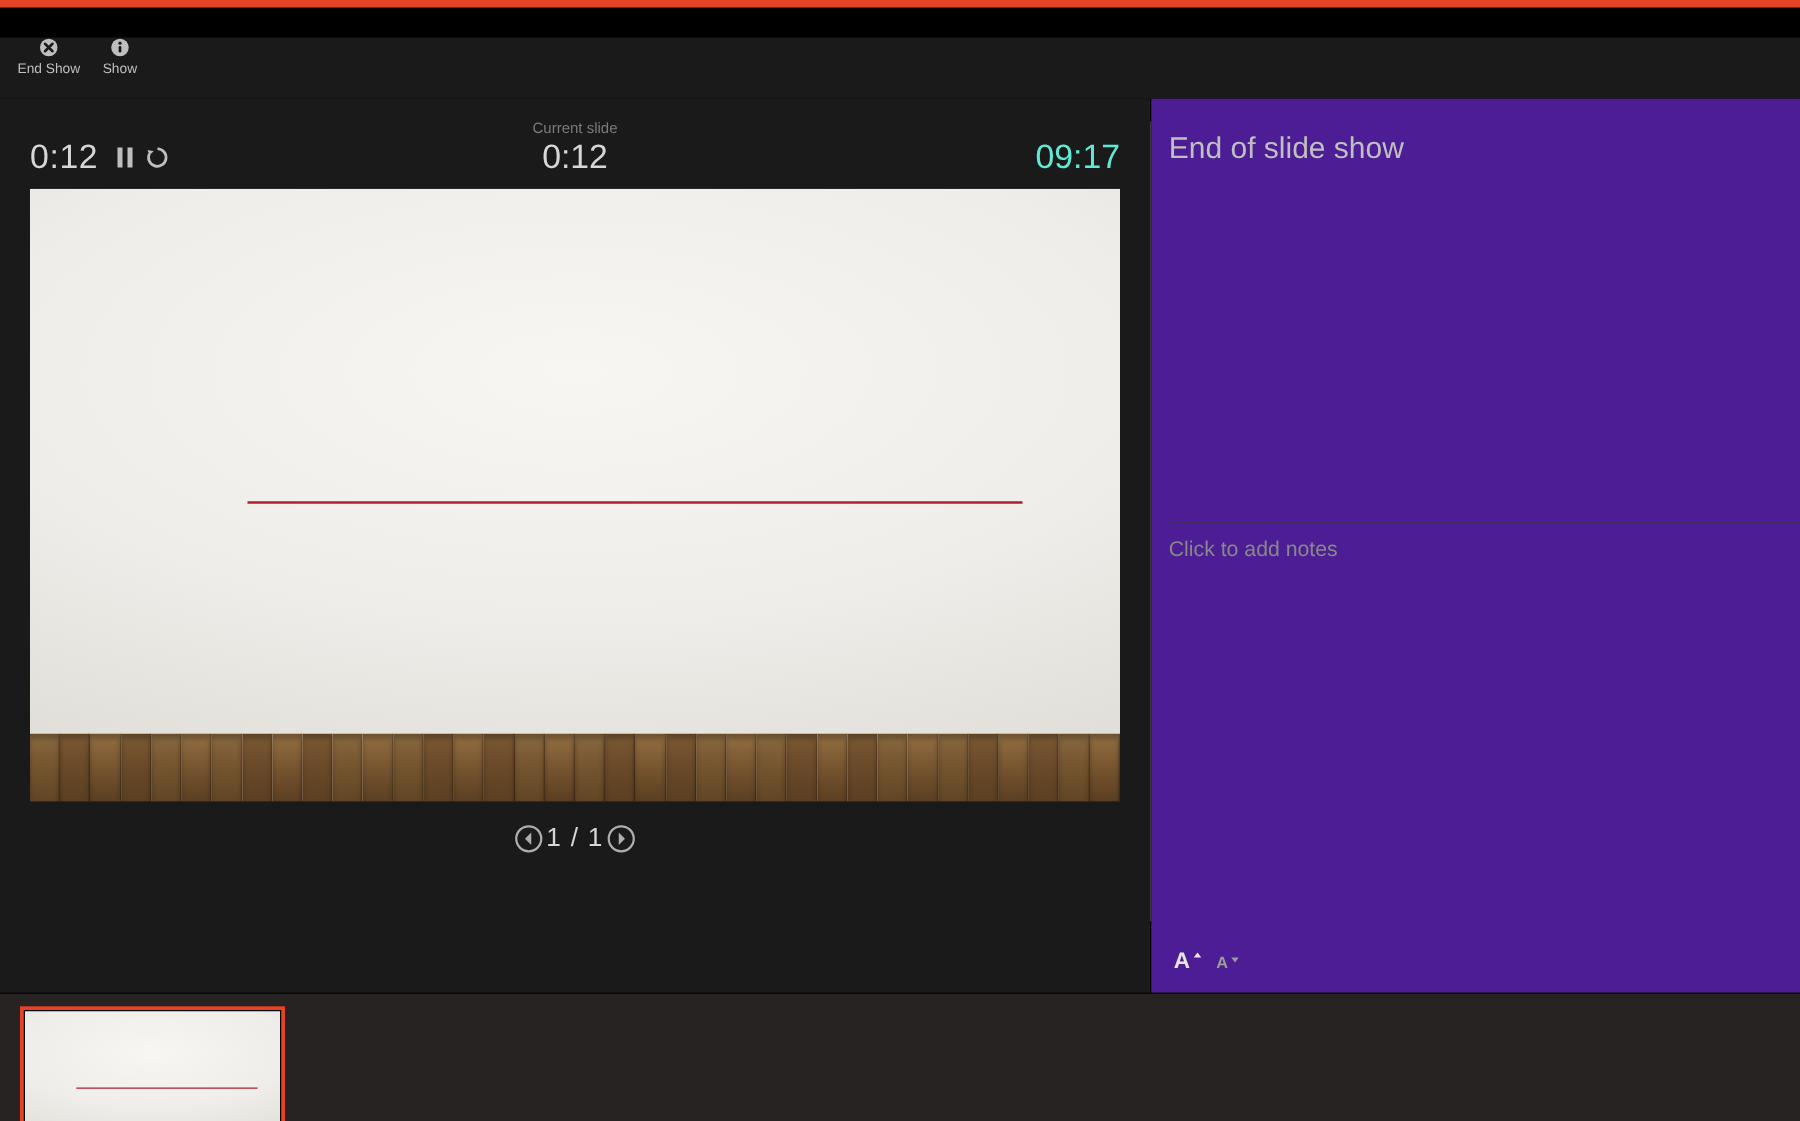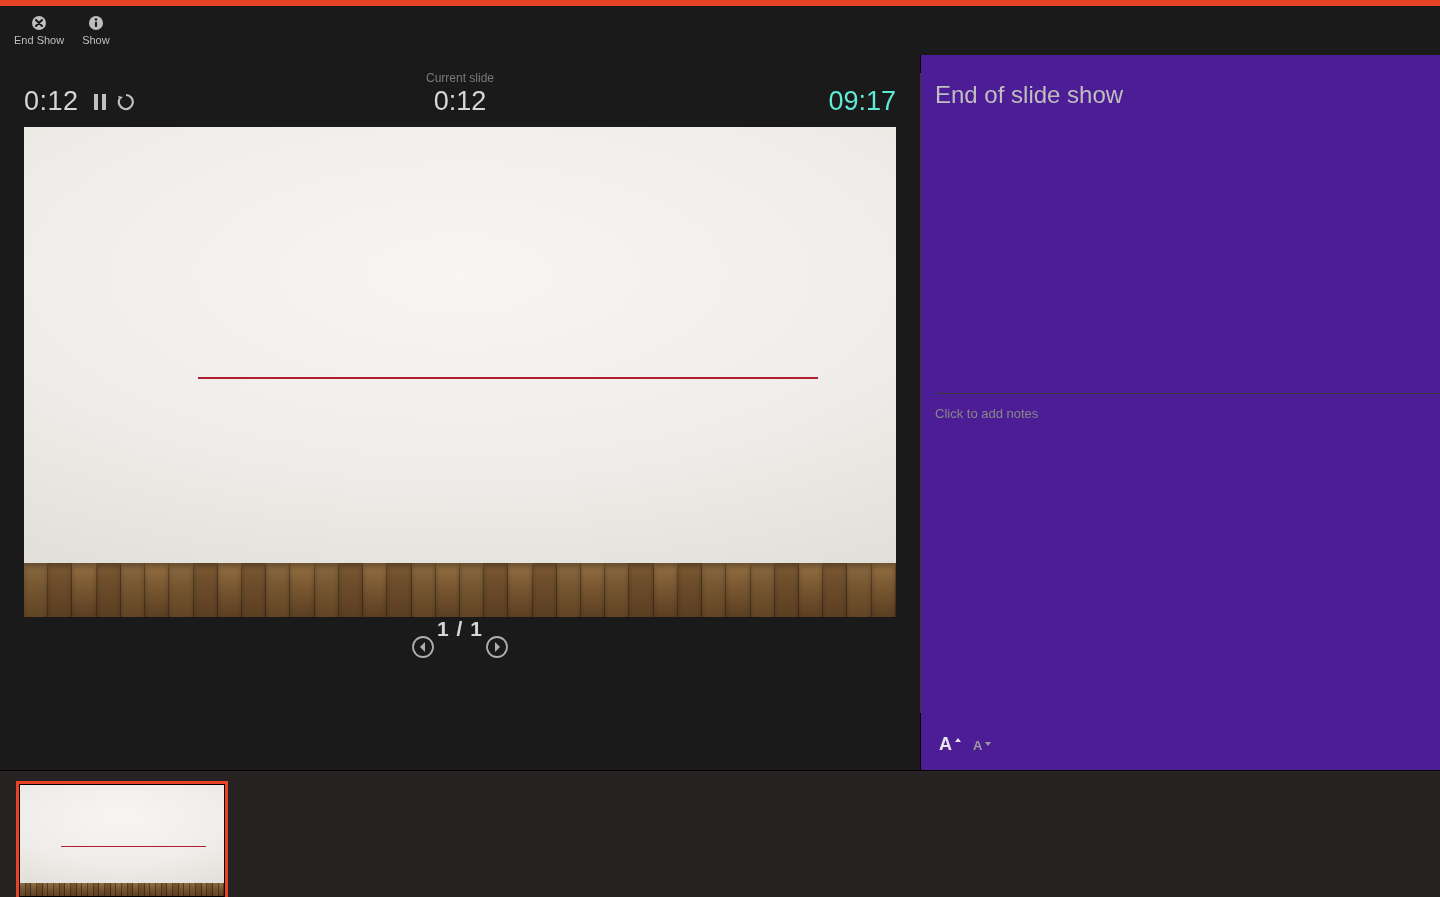--- a/index.html
+++ b/index.html
@@ -1,46 +1,46 @@
 <!DOCTYPE html>
 <html><head>
 <meta charset="utf-8">
 <style>
   * { margin: 0; padding: 0; box-sizing: border-box; }
   html, body { width: 1440px; height: 897px; background: #000; font-family: -apple-system, "Helvetica Neue", Arial, sans-serif; color: #bfbfbf; overflow: hidden; }
   .accent-bar { height: 6px; background: #e74427; width: 100%; }
-  .toolbar { height: 49px; display: flex; align-items: center; padding-left: 14px; gap: 18px; background: #1a1a1a; }
+  .toolbar { height: 49px; display: flex; padding-left: 14px; gap: 18px; background: #1a1a1a; margin-top: 24px; }
   .toolbar button { background: none; border: none; color: #bfbfbf; display: flex; flex-direction: column; align-items: center; gap: 3px; cursor: pointer; font-size: 11px; }
   .toolbar button svg { width: 16px; height: 16px; }
   .main-row { display: flex; height: 715px; width: 100%; }
   .left-pane { width: 920px; padding: 12px 0 0 24px; position: relative; background: #1a1a1a; }
   .timer-row { display: flex; align-items: flex-end; height: 50px; position: relative; }
   .timer-main { font-size: 27px; color: #d6d6d6; letter-spacing: 0.5px; display: flex; align-items: center; gap: 14px; }
   .timer-main .controls { display: flex; align-items: center; gap: 10px; }
   .timer-main .controls button { background: none; border: none; cursor: pointer; padding: 0; }
   .timer-center { position: absolute; left: 0; right: 24px; text-align: center; margin-top: 40px; }
   .timer-center .label { font-size: 12px; color: #7a7a7a; line-height: 14px; }
   .timer-center .value { font-size: 27px; color: #d6d6d6; line-height: 32px; }
   .timer-right { position: absolute; right: 24px; bottom: 0; font-size: 27px; color: #5eead4; }
   .slide-wrap { margin-top: 10px; width: 872px; height: 490px; position: relative; overflow: hidden; }
   .slide-bg { width: 100%; height: 100%; background: radial-gradient(ellipse 120% 90% at 50% 30%, #f7f6f3 0%, #efede9 45%, #dcd9d2 90%); position: relative; }
   .slide-line { position: absolute; left: 20%; right: 9%; top: 51%; height: 2px; background: #b11f2e; }
   .slide-floor { position: absolute; bottom: 0; left: 0; right: 0; height: 54px; display: flex; }
   .plank { flex: 1; background: linear-gradient(#7c5a33 0%, #6c4c2b 40%, #5b3f22 100%); border-right: 1px solid rgba(0,0,0,0.35); box-shadow: inset 0 4px 4px rgba(0,0,0,0.25); }
   .plank:nth-child(odd){ background: linear-gradient(#8a6a40 0%, #785832 40%, #614524 100%); }
   .plank:nth-child(3n){ background: linear-gradient(#946f42 0%, #7c5a33 40%, #5b3f22 100%); }
-  .nav-row { height: 60px; display: flex; justify-content: center; width: 872px; font-weight: bold; }
+  .nav-row { height: 60px; display: flex; align-items: center; justify-content: center; width: 872px; }
   .nav-row button { background: none; border: none; cursor: pointer; padding: 2px; }
   .nav-row .count { font-size: 21px; color: #d6d6d6; letter-spacing: 1px; }
   .divider-v { width: 1px; background: #3a3a3a; height: 640px; margin-top: 18px; }
   .right-pane { flex: 1; padding: 26px 40px 0 14px; display: flex; flex-direction: column; background: #4c1d95; }
   .next-title { font-size: 24px; color: #bfbfbf; font-weight: 400; }
   .notes-sep { height: 1px; background: #3a3a3a; margin-top: 284px; margin-right: -40px; }
   .notes-area { flex: 1; padding-top: 12px; }
-  .notes-placeholder { font-size: 13px; color: #888; cursor: text; }
+  .notes-placeholder { font-size: 17px; color: #888; cursor: text; }
   .font-controls { display: flex; align-items: flex-end; gap: 12px; margin-bottom: 18px; margin-right: -40px; padding-left: 4px; padding-top: 10px; }
   .font-controls button { background: none; border: none; cursor: pointer; display: flex; align-items: flex-end; color: #bfbfbf; }
   .thumb-strip { height: 127px; background: #262322; padding: 10px 0 0 16px; display: flex; gap: 10px; border-top: 1px solid #000; }
   .thumb { width: 212px; }
   .thumb-frame { width: 212px; height: 119px; border: 3px solid #e74427; padding: 1px; background: #000; box-sizing: border-box; }
   .thumb-inner { width: 100%; height: 100%; background: radial-gradient(ellipse 120% 90% at 50% 30%, #f7f6f3 0%, #efede9 45%, #dcd9d2 90%); position: relative; overflow: hidden; }
   .thumb-line { position: absolute; left: 20%; right: 9%; top: 55%; height: 1px; background: #b11f2e; }
   .thumb-floor { position: absolute; bottom: 0; left: 0; right: 0; height: 13px; display: flex; }
   .thumb-floor .plank { border-right-width: 0.5px; box-shadow: none; }
   svg { display: block; }

